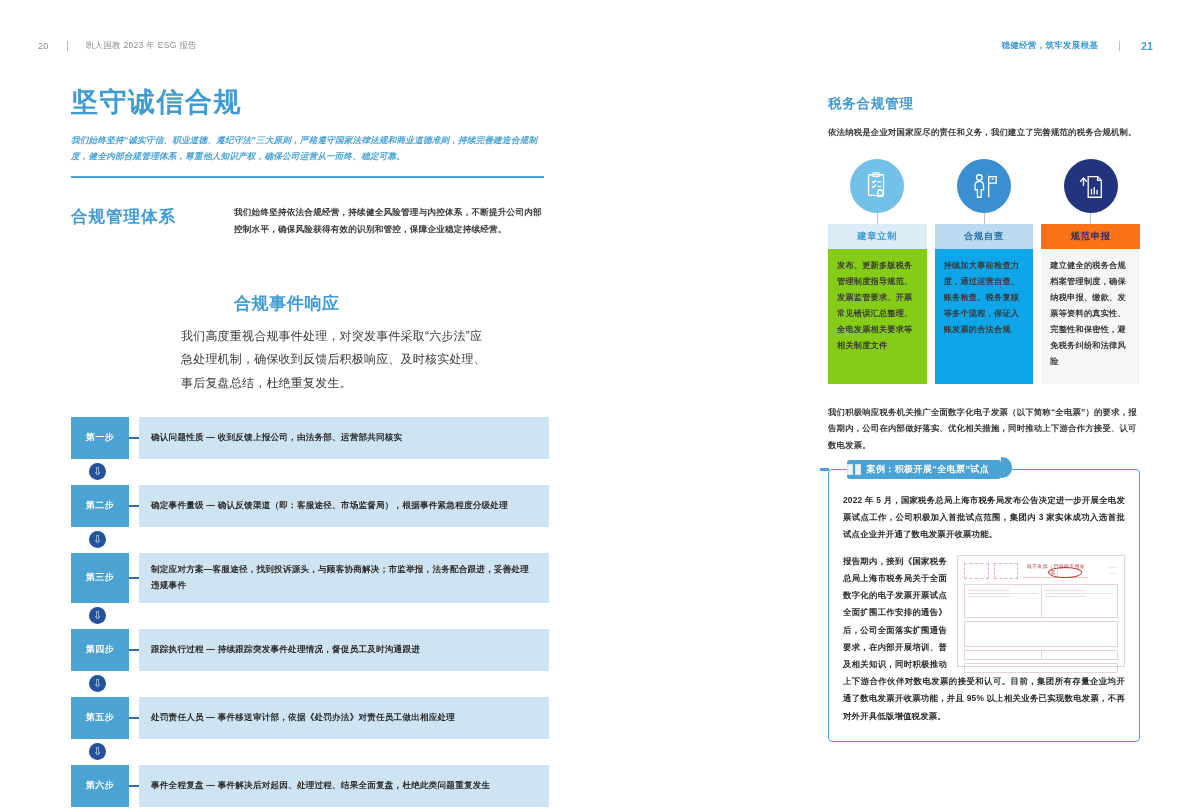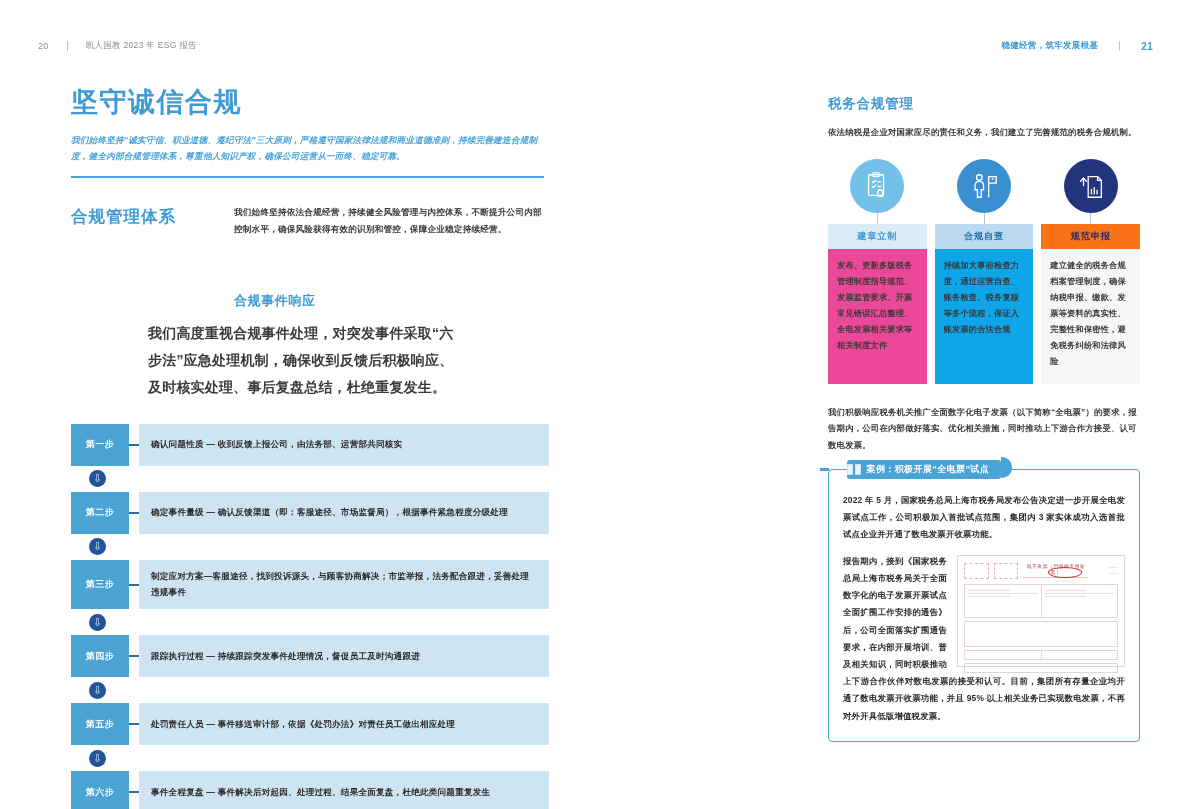--- a/index.html
+++ b/index.html
@@ -49,25 +49,25 @@
     font-size:16.5px; font-weight:bold; color:#3f9bd4; letter-spacing:1px;
   }
   .sec-body {
     margin-left: 163px; width: 310px;
     font-size: 8.6px; color:#3a3a3a; line-height:1.95; letter-spacing:.2px;
     font-weight: bold;
   }
 
   .sub-heading {
     margin-left:163px; margin-top: 28px;
-    font-size: 13px; font-weight:bold; color:#3f9bd4; letter-spacing:.6px;
+    font-size: 17px; font-weight:bold; color:#3f9bd4; letter-spacing:.6px;
   }
   .sub-body {
-    margin-left:77px; margin-top: 10px; width:310px;
-    font-size:14px; color:#3a3a3a; line-height:1.95; font-weight:bold; letter-spacing:.2px;
+    margin-left:110px; margin-top: 10px; width:310px;
+    font-size:12px; color:#3a3a3a; line-height:1.95; font-weight:normal; letter-spacing:.2px;
   }
 
   
   .flow { margin-top: 22px; position: relative; }
   .step { position: relative; display:flex; align-items: stretch; }
   .step-badge {
     width: 58px; min-height: 42px; background:#4ba3d3; color:#fff;
     font-size: 9px; font-weight: bold; letter-spacing:.5px;
     display:flex; align-items:center; justify-content:center;
     flex: 0 0 58px;
@@ -273,21 +273,21 @@
               <rect x="11.5" y="2" width="7" height="4" rx="1"></rect>
               <path d="M10.5 11l1.6 1.6 3-3"></path>
               <path d="M16.5 11.5h4"></path>
               <path d="M10.5 16l1.6 1.6 3-3"></path>
               <path d="M16.5 16.5h4"></path>
               <path d="M19 20c1.5 0 3 1 3 3v4h-5v-4c0-1.6 .8-3 2-3z"></path>
             </svg>
           </div>
           <div class="trip-stem"></div>
           <div class="trip-label" style="background: rgb(220, 236, 247); color: rgb(63, 155, 212);">建章立制</div>
-          <div class="trip-body" style="background: #ec4899;">发布、更新多版税务管理制度指导规范、发票监管要求、开票常见错误汇总整理、全电发票相关要求等相关制度文件</div>
+          <div class="trip-body" style="background: #84cc16;">发布、更新多版税务管理制度指导规范、发票监管要求、开票常见错误汇总整理、全电发票相关要求等相关制度文件</div>
         </div>
         <div class="trip">
           <div class="trip-icon" style="background: rgb(58, 143, 208);">
             <svg width="30" height="30" viewBox="0 0 32 32" fill="none" stroke="#fff" stroke-width="1.4">
               <circle cx="11" cy="7" r="3"></circle>
               <path d="M11 11c-3 0-4.5 2-4.5 4.5V20h2.5v8h4v-8h2.5v-4.5C15.5 13 14 11 11 11z"></path>
               <path d="M21 5v23"></path>
               <path d="M21 6h8v7h-8"></path>
               <path d="M24 8.5h2.5"></path>
             </svg>

